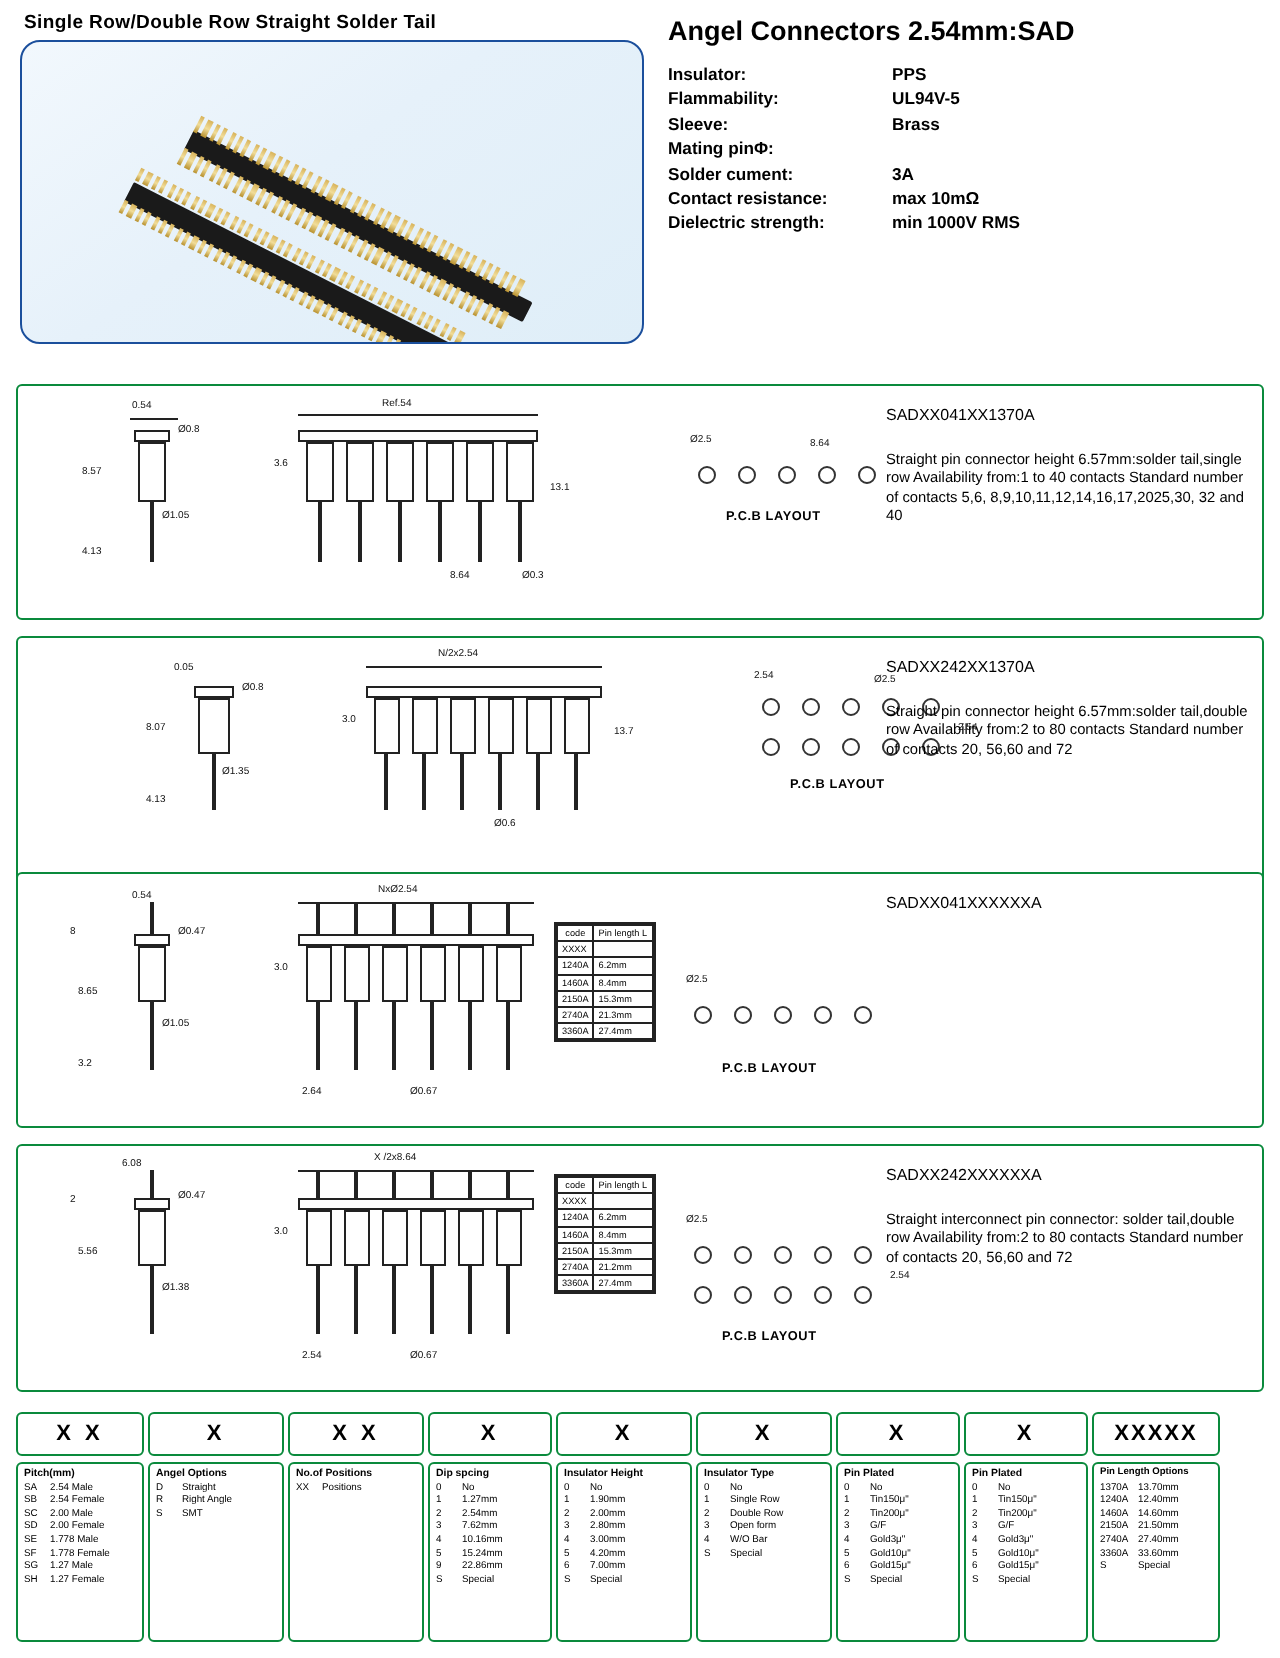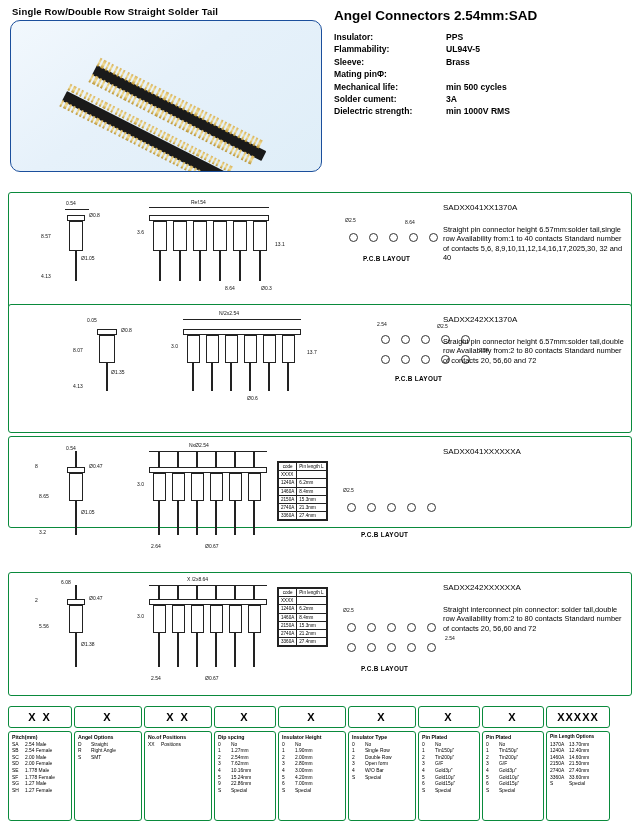--- a/index.html
+++ b/index.html
@@ -303,26 +303,26 @@
             <div class="v">UL94V-5</div>
           </div>
         <div class="spec-row">
             <div class="k">Sleeve:</div>
             <div class="v">Brass</div>
           </div>
         <div class="spec-row">
             <div class="k">Mating pinΦ:</div>
           </div>
         <div class="spec-row">
-            <div class="k">Mechanical life:</div>
-            <div class="v">min 500 cycles</div>
-          </div>
-        <div class="spec-row">
             <div class="k">Solder cument:</div>
             <div class="v">3A</div>
+          </div>
+        <div class="spec-row">
+            <div class="k">Contact resistance:</div>
+            <div class="v">max 10mΩ</div>
           </div>
         <div class="spec-row">
             <div class="k">Dielectric strength:</div>
             <div class="v">min 1000V RMS</div>
           </div>
       </div>
     </div>
   </div>
 
   <div class="sec" style="top:192px; height:118px;">
@@ -367,21 +367,21 @@
       <div class="dim-txt" style="left:396px; top:26px;">8.64</div>
       <div class="pcb-label" style="left:354px; top:62px;">P.C.B LAYOUT</div>
 
       <div class="desc">
         <span class="code">SADXX041XX1370A</span>
         <span>Straight pin connector height 6.57mm:solder tail,single row Availability from:1 to 40 contacts Standard number of contacts 5,6, 8,9,10,11,12,14,16,17,2025,30, 32  and 40</span>
       </div>
     </div>
   </div>
 
-  <div class="sec" style="top:304px; height:129px;padding-left:32px;">
+  <div class="sec" style="top:318px; height:129px;padding-left:32px;">
     <div class="sec-inner">
       <div class="rect" style="left:56px; top:24px; width:20px; height:6px;"></div>
       <div class="rect" style="left:58px; top:30px; width:16px; height:28px;"></div>
       <div class="ln" style="left:65px; top:58px; width:2px; height:28px;"></div>
       <div class="dim-txt" style="left:46px; top:12px;">0.05</div>
       <div class="dim-txt" style="left:80px; top:22px;">Ø0.8</div>
       <div class="dim-txt" style="left:32px; top:42px;">8.07</div>
       <div class="dim-txt" style="left:32px; top:78px;">4.13</div>
       <div class="dim-txt" style="left:70px; top:64px;">Ø1.35</div>
 
@@ -419,21 +419,21 @@
       <div class="dim-txt" style="left:438px; top:42px;">2.54</div>
       <div class="pcb-label" style="left:354px; top:70px;">P.C.B LAYOUT</div>
 
       <div class="desc">
         <span class="code">SADXX242XX1370A</span>
         <span>Straight pin connector height 6.57mm:solder tail,double row Availability from:2 to 80 contacts Standard number of contacts 20, 56,60 and 72</span>
       </div>
     </div>
   </div>
 
-  <div class="sec" style="top:436px; height:92px;">
+  <div class="sec" style="top:436px; height:128px;">
     <div class="sec-inner">
       <div class="rect" style="left:58px; top:30px; width:18px; height:6px;"></div>
       <div class="rect" style="left:60px; top:36px; width:14px; height:28px;"></div>
       <div class="ln" style="left:66px; top:14px; width:2px; height:16px;"></div>
       <div class="ln" style="left:66px; top:64px; width:2px; height:34px;"></div>
       <div class="dim-txt" style="left:26px; top:26px;">8</div>
       <div class="dim-txt" style="left:57px; top:8px;">0.54</div>
       <div class="dim-txt" style="left:80px; top:26px;">Ø0.47</div>
       <div class="dim-txt" style="left:30px; top:56px;">8.65</div>
       <div class="dim-txt" style="left:30px; top:92px;">3.2</div>

